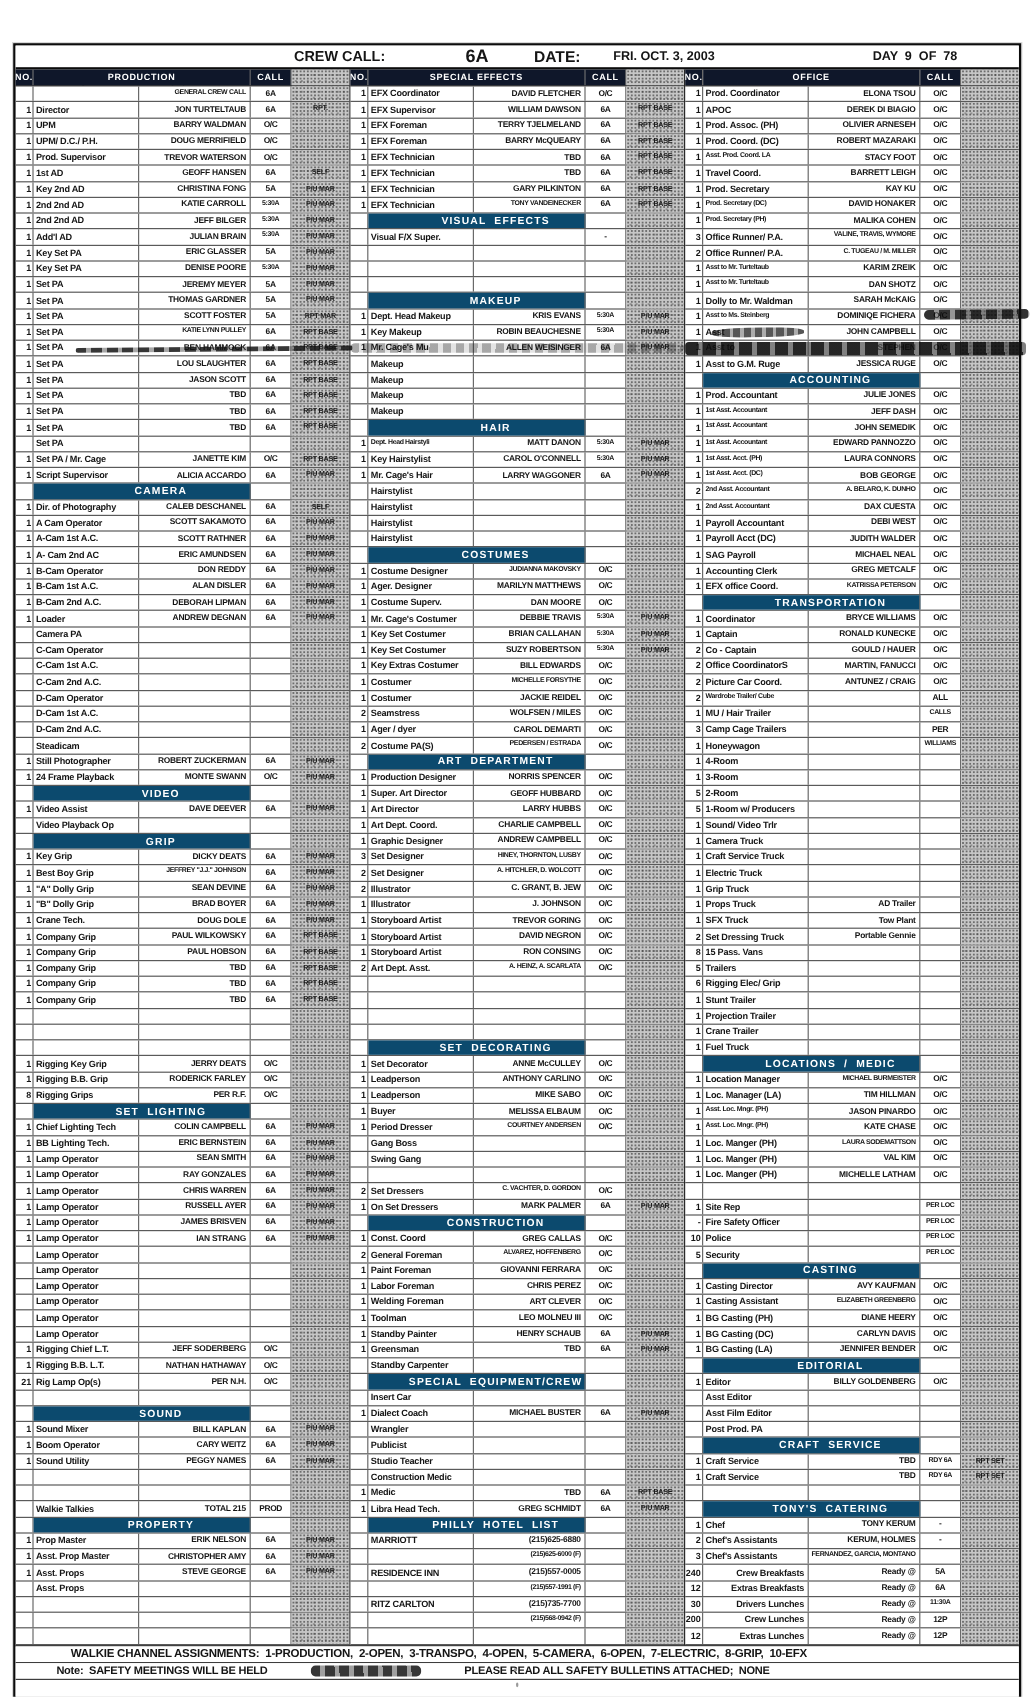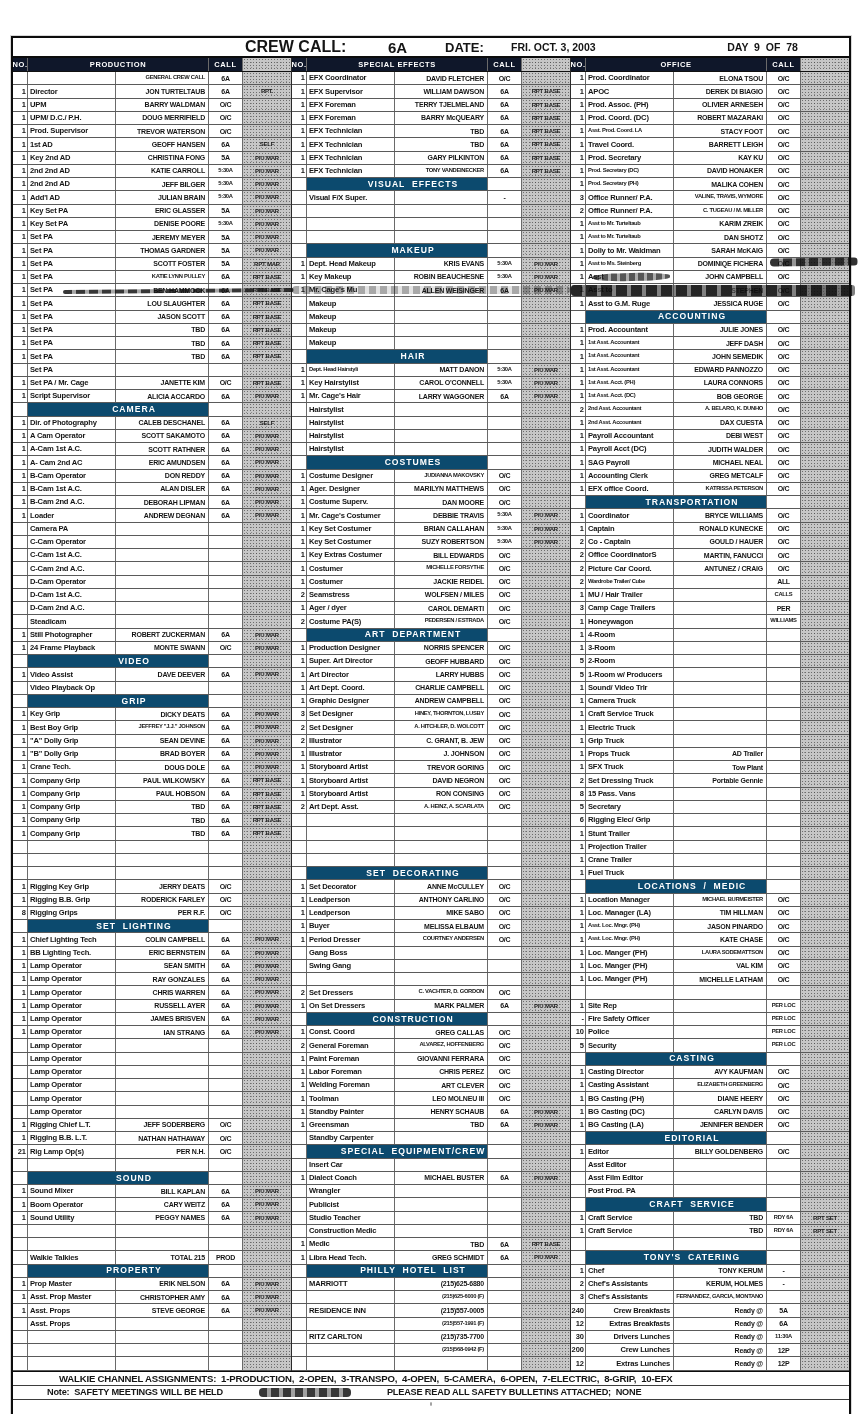--- a/index.html
+++ b/index.html
@@ -2,21 +2,21 @@
 <html><head>
 <meta charset="utf-8">
 <style>
   html,body{margin:0;padding:0;background:#ffffff;}
   body{width:858px;height:1414px;position:relative;font-family:"Liberation Sans",sans-serif;color:#151515;overflow:hidden;}
   .sheet{position:absolute;left:11px;top:36px;width:836px;border:2px solid #0c0c0c;background:#fff;
     box-shadow:0 0 0 1px #d8d8d8;}
   
   .titlebar{display:flex;align-items:center;height:18px;border-bottom:2px solid #0c0c0c;background:#fff;}
   .t-title{width:210px;padding-left:22px;font-size:12.5px;font-weight:bold;letter-spacing:.3px;white-space:nowrap;margin-top:40px;}
-  .t-cc{width:105px;font-size:16px;font-weight:bold;}
+  .t-cc{width:105px;font-size:12px;font-weight:bold;}
   .t-big{width:95px;font-size:15px;font-weight:bold;text-align:center;}
   .t-date-l{width:60px;font-size:13px;font-weight:bold;}
   .t-date-v{width:165px;font-size:10.5px;font-weight:bold;padding-left:6px;white-space:pre;}
   .t-day{flex:1;font-size:10.5px;font-weight:bold;text-align:center;white-space:pre;}
   
   .cols{display:flex;}
   .col{flex:1;border-right:1px solid #2a2a2a;min-width:0;}
   .col:last-child{border-right:none;}
   .chead,.row{display:grid;grid-template-columns:15px 88px 1fr 34px 48px;}
   .chead{height:13px;border-bottom:1.5px solid #111;}
@@ -1838,21 +1838,21 @@
         </div>
         <div class="row">
           <div class="c no">8</div>
           <div class="c role">15 Pass. Vans</div>
           <div class="c name"></div>
           <div class="c call"></div>
           <div class="c status shade"></div>
         </div>
         <div class="row">
           <div class="c no">5</div>
-          <div class="c role">Secretary</div>
+          <div class="c role">Trailers</div>
           <div class="c name"></div>
           <div class="c call"></div>
           <div class="c status shade"></div>
         </div>
         <div class="row">
           <div class="c no">6</div>
           <div class="c role">Rigging Elec/ Grip</div>
           <div class="c name"></div>
           <div class="c call"></div>
           <div class="c status shade"></div>

